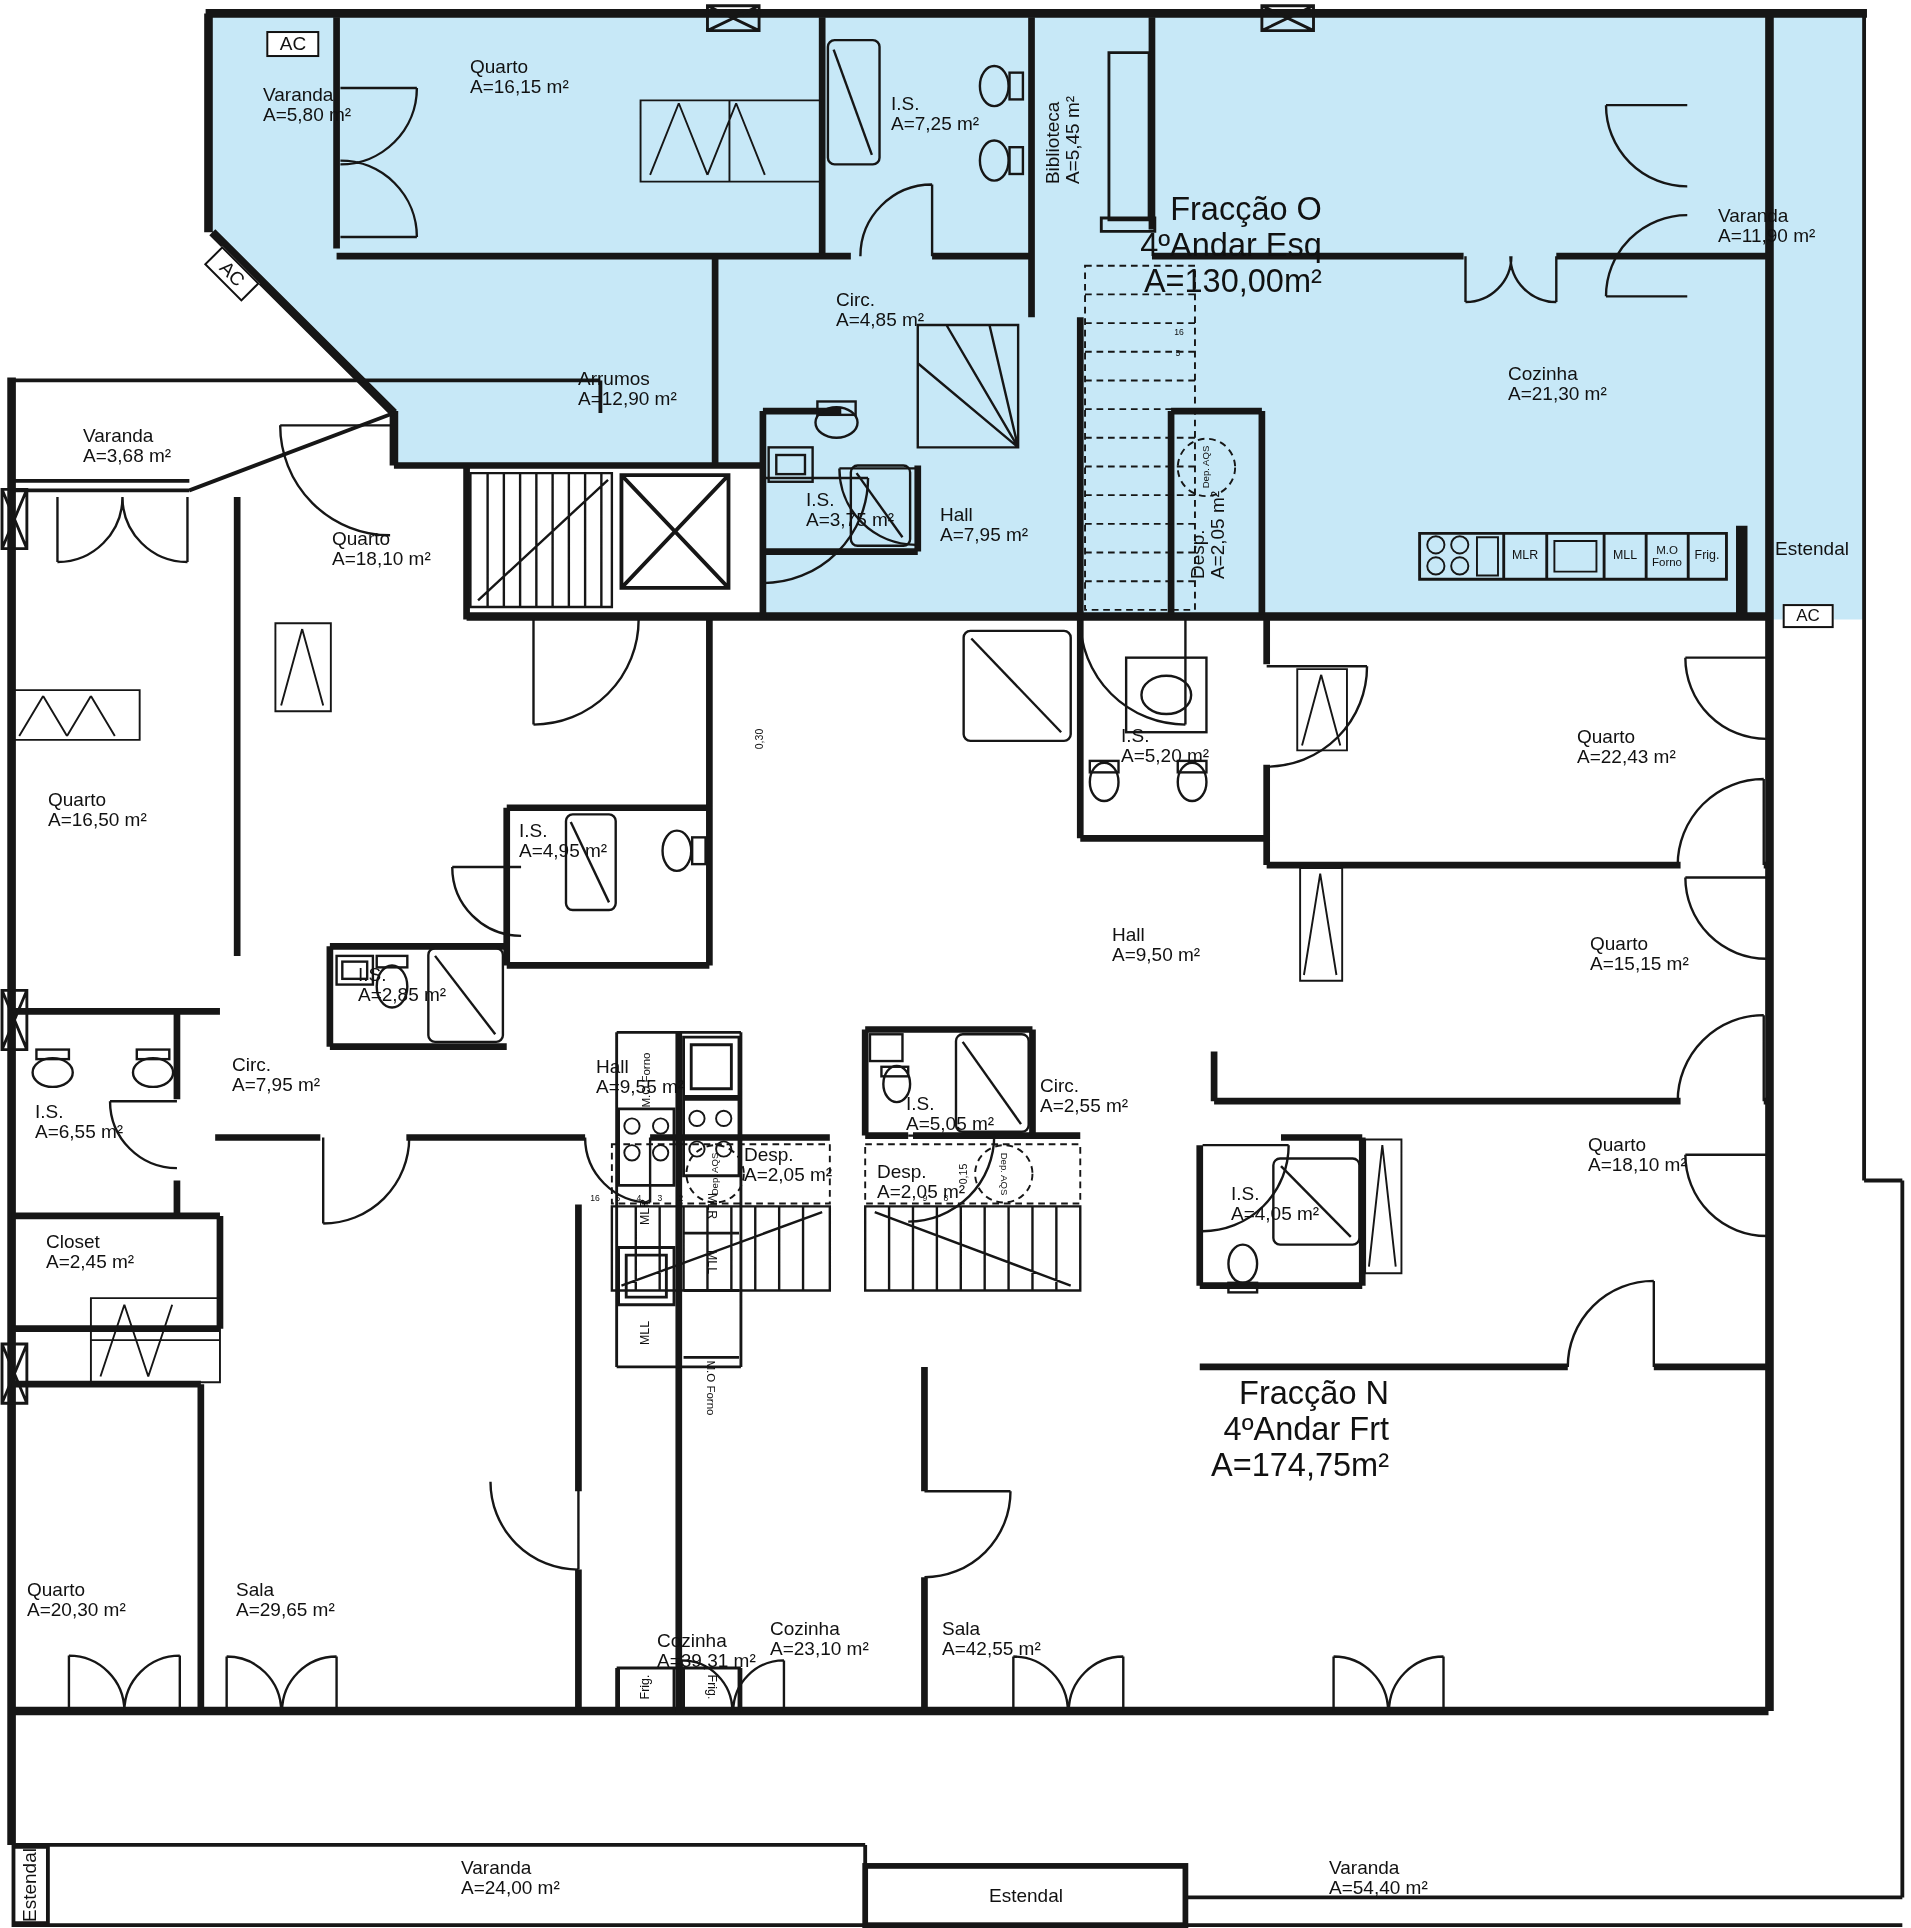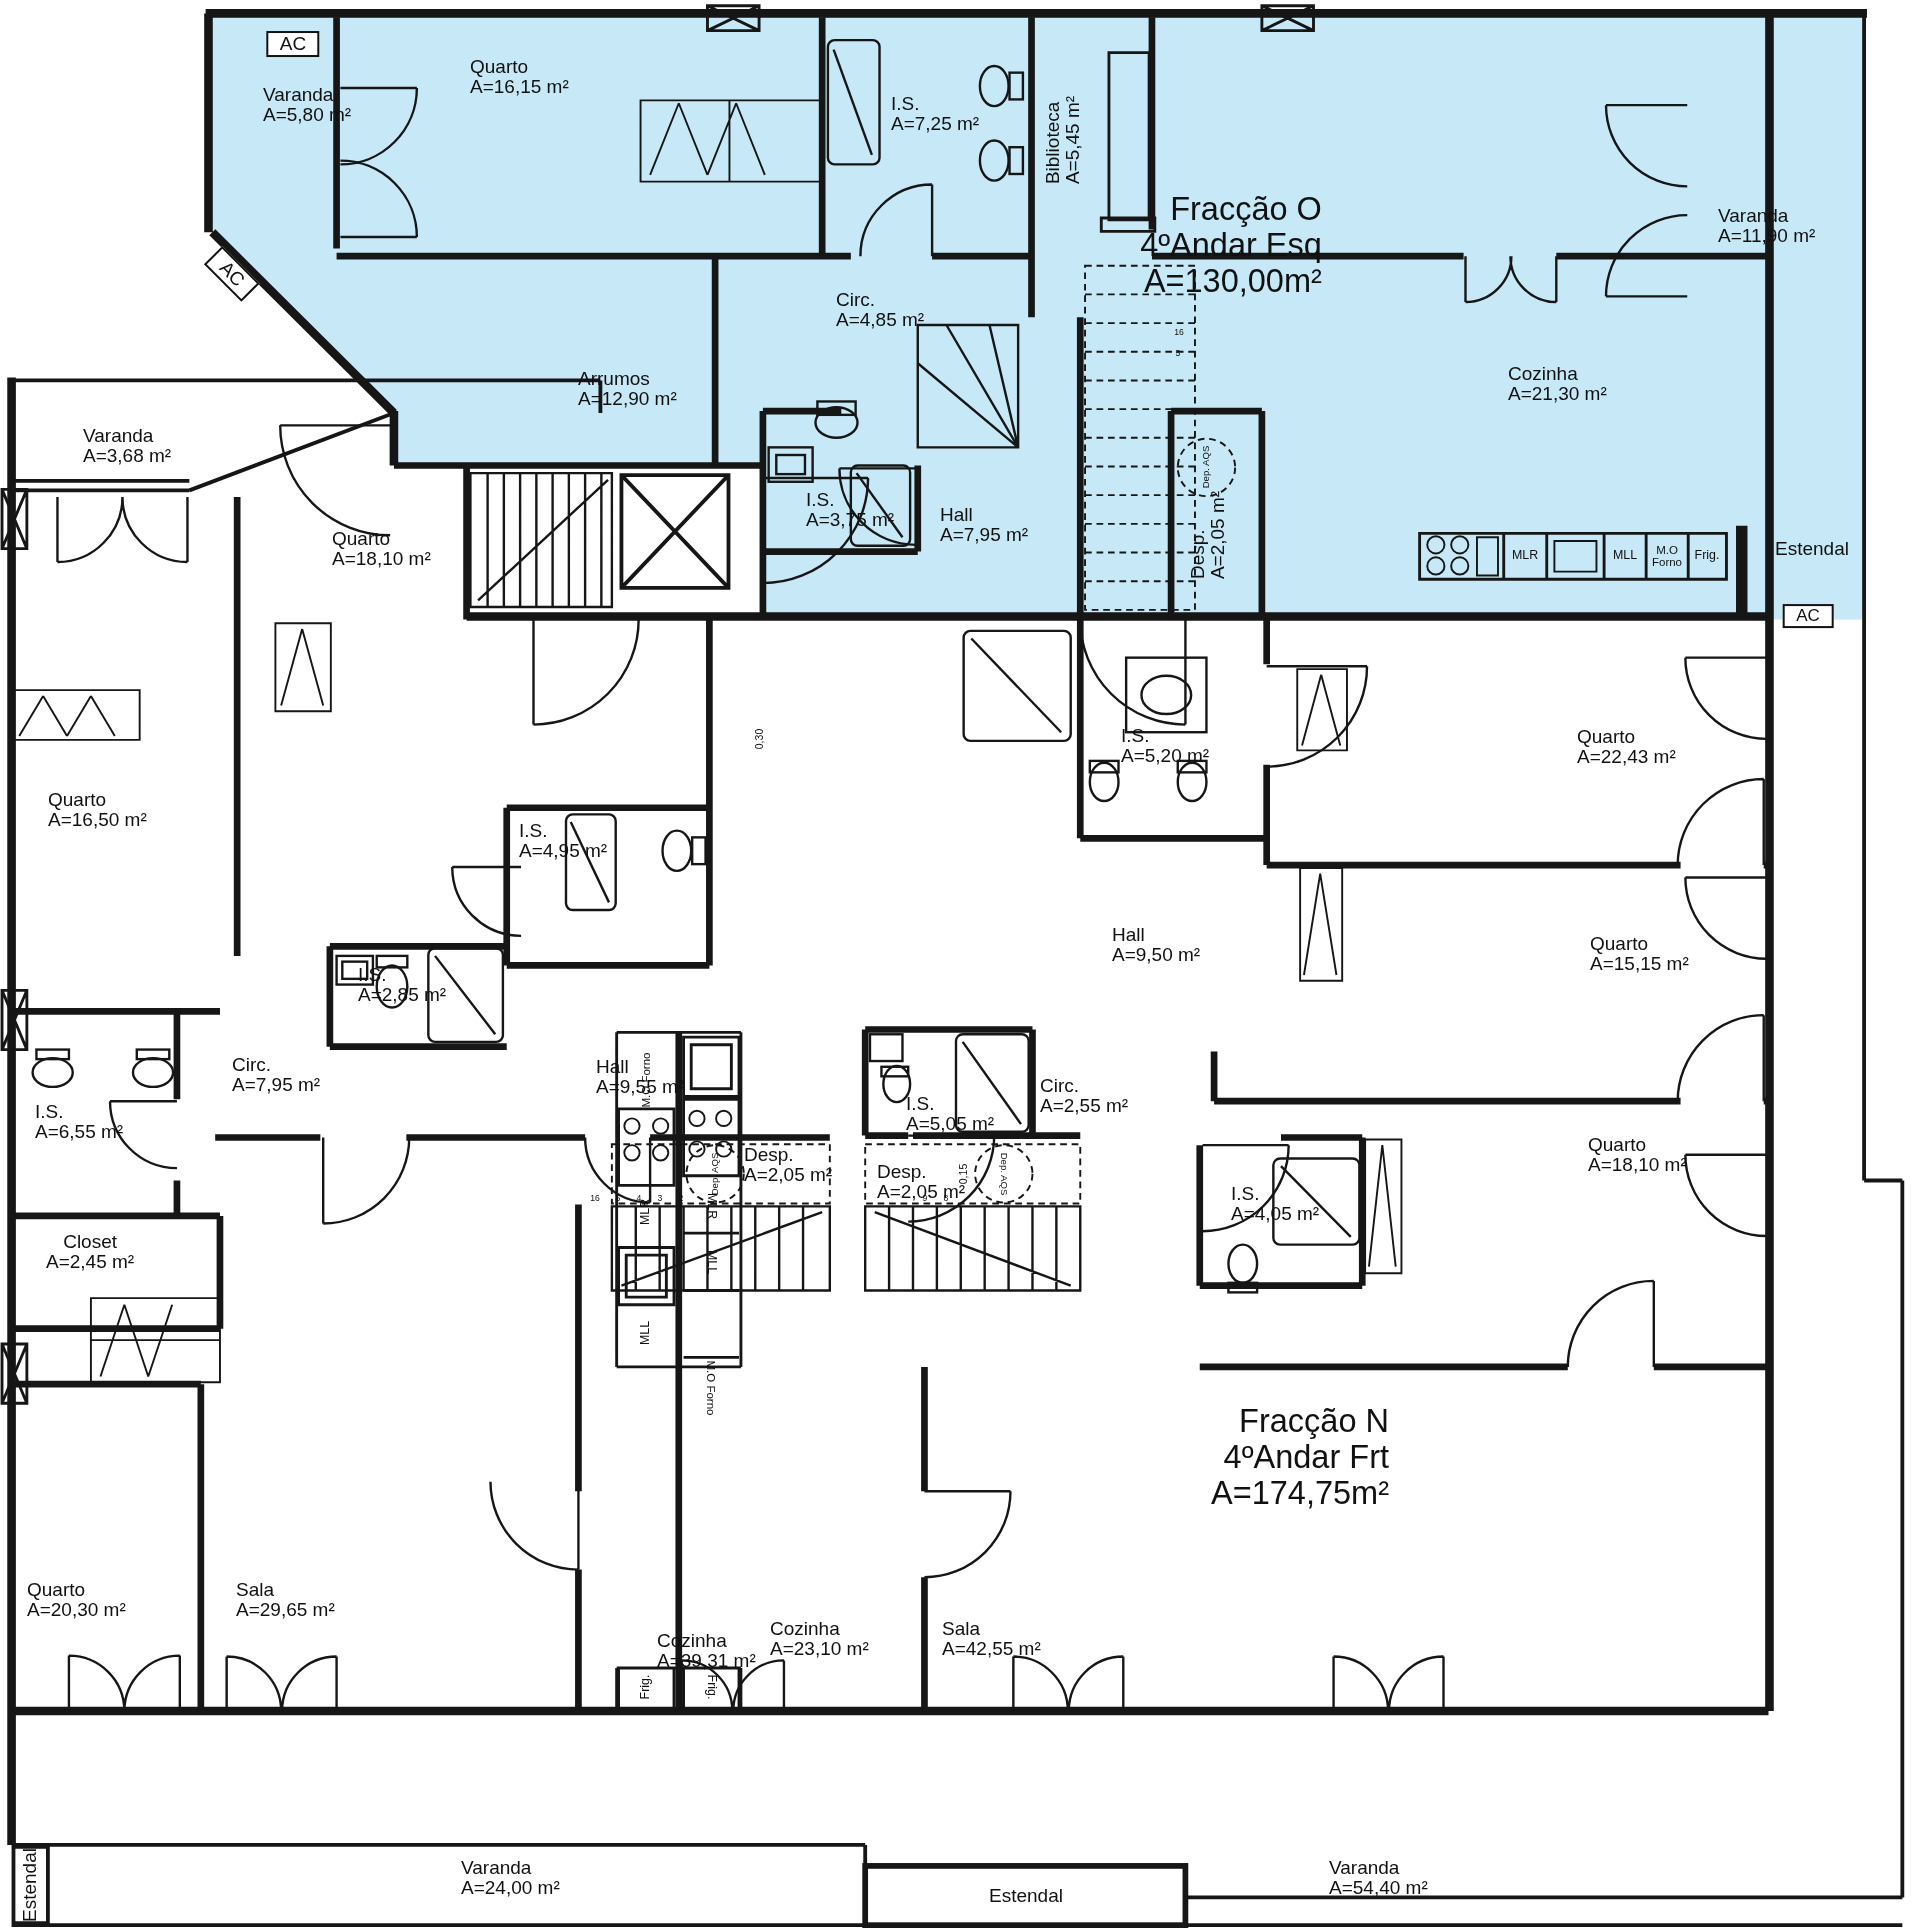--- a/index.html
+++ b/index.html
@@ -235,21 +235,21 @@
       <rect x="905" y="1952" width="335" height="62" fill="#fff" stroke-width="6"></rect>
     </g>
   </svg>
 
   <div class="labels">
       <div class="fraction-title" style="left: 1231px; top: 191px;">
         <div>Fracção O</div>
         <div>4ºAndar Esq</div>
         <div>A=130,00m²</div>
       </div>
-      <div class="fraction-title" style="left: 1300px; top: 1375px; margin-top: 28px;">
+      <div class="fraction-title" style="left: 1300px; top: 1375px;">
         <div>Fracção N</div>
         <div>4ºAndar Frt</div>
         <div>A=174,75m²</div>
       </div>
       <div class="room-label" style="left: 263px; top: 85px;">
         <div>Varanda</div>
         <div>A=5,80 m²</div>
       </div>
       <div class="room-label" style="left: 470px; top: 57px;">
         <div>Quarto</div>
@@ -316,21 +316,21 @@
         <div>A=7,95 m²</div>
       </div>
       <div class="room-label" style="left: 596px; top: 1057px;">
         <div>Hall</div>
         <div>A=9,55 m²</div>
       </div>
       <div class="room-label" style="left: 35px; top: 1102px;">
         <div>I.S.</div>
         <div>A=6,55 m²</div>
       </div>
-      <div class="room-label" style="left: 46px; top: 1232px; text-align: center;">
+      <div class="room-label" style="left: 46px; top: 1232px;">
         <div>Closet</div>
         <div>A=2,45 m²</div>
       </div>
       <div class="room-label" style="left: 744px; top: 1145px;">
         <div>Desp.</div>
         <div>A=2,05 m²</div>
       </div>
       <div class="room-label" style="left: 27px; top: 1580px;">
         <div>Quarto</div>
         <div>A=20,30 m²</div>

